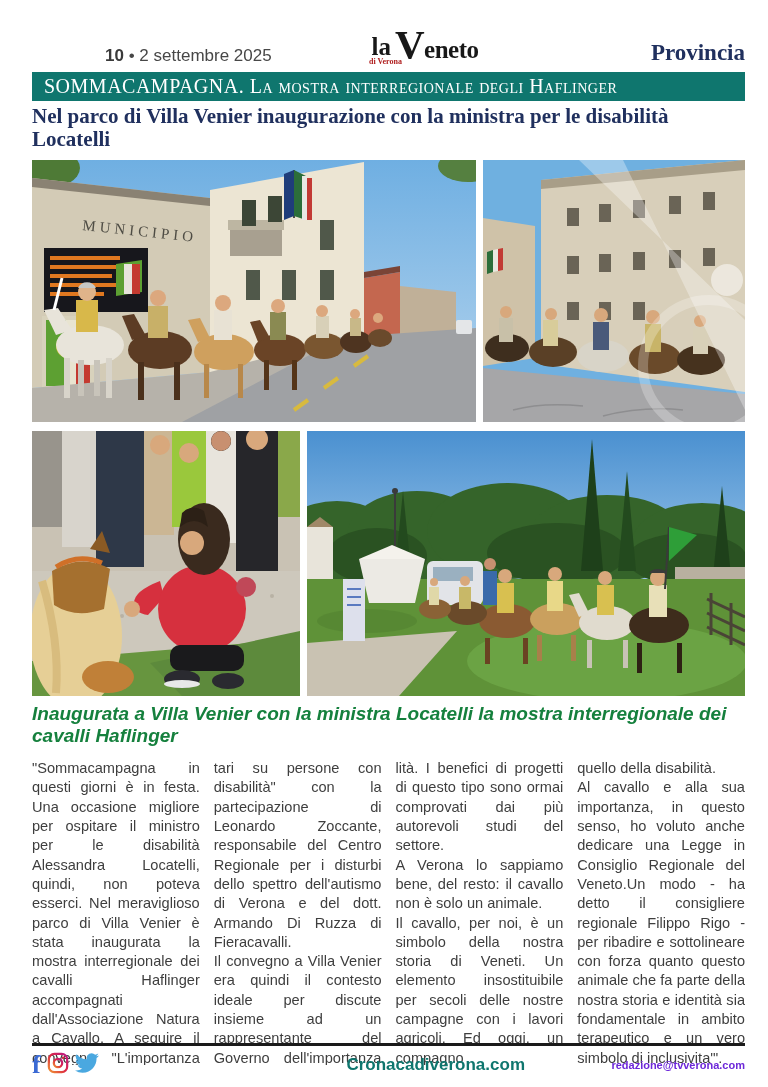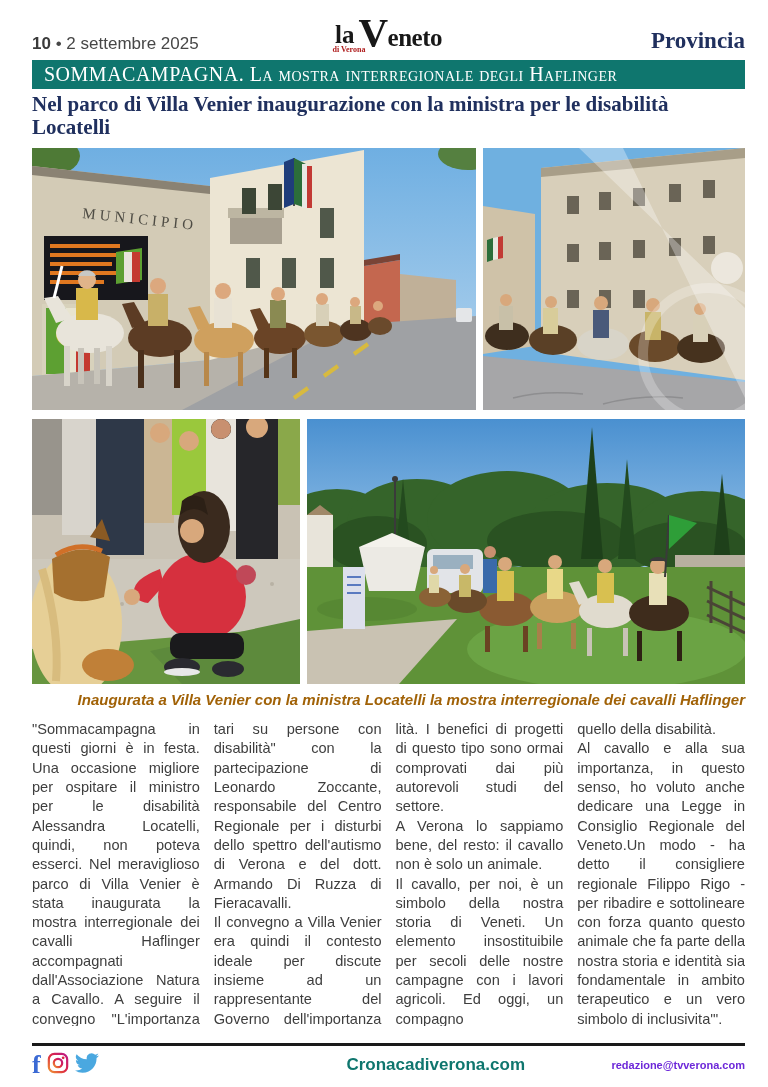--- a/index.html
+++ b/index.html
@@ -1,21 +1,21 @@
 <!DOCTYPE html>
 <html><head>
 <meta charset="utf-8">
 <style>
   html,body{margin:0;padding:0;background:#ffffff;}
   .page{position:relative;width:768px;height:1087px;background:#ffffff;overflow:hidden;
         font-family:"Liberation Sans",sans-serif;color:#3e3e3e;}
   .content{position:absolute;left:32px;top:0;width:713px;}
 
   
-  .header{display:flex;align-items:flex-end;justify-content:space-between;height:46px;padding-top:8px;}
+  .header{display:flex;align-items:flex-end;justify-content:flex-end;height:46px;padding-top:20px;}
   .header-left{width:230px;font-size:17px;color:#474747;}
   .header-left .pgnum{font-weight:bold;color:#3a3a3a;}
   .logo{width:180px;text-align:center;font-family:"Liberation Serif",serif;color:#181818;line-height:1;}
   .logo-la{font-weight:bold;font-size:25px;vertical-align:top;position:relative;top:6px;}
   .logo-main{display:inline-block;font-weight:bold;font-size:25px;letter-spacing:-0.5px;}
   .logo-main::first-letter{font-size:41px;line-height:0.8;}
   .logo-sub{display:block;font-size:8px;color:#b02020;font-weight:bold;margin-top:-4px;padding-left:34px;text-align:left;}
   .section-label{width:230px;text-align:right;font-family:Liberation Serif, serif;
                  font-weight:bold;font-size:23px;color:#20305e;}
 
@@ -32,21 +32,21 @@
 
   
   .photo-row{display:flex;gap:7px;margin-top:9px;}
   .photo{overflow:hidden;background:#ddd;}
   .photo svg{display:block;width:100%;height:100%;}
   .p-a{width:444px;height:262px;}
   .p-b{width:262px;height:262px;}
   .p-c{width:268px;height:265px;}
   .p-d{width:438px;height:265px;}
 
-  .caption{margin-top:7px;text-align:right;font-size:15px;font-weight:bold;font-style:italic;color:#a16207;}
+  .caption{margin-top:7px;text-align:left;font-size:19px;font-weight:bold;font-style:italic;color:#15803d;}
 
   
   .columns{display:flex;gap:14px;margin-top:12px;height:306px;overflow:hidden;}
   .col{flex:1;font-size:14.6px;line-height:19.3px;text-align:justify;white-space:pre-line;color:#3e3e3e;}
 
   
   .footer{position:absolute;left:32px;bottom:8px;width:713px;border-top:3px solid #1a1a1a;
           padding-top:5px;display:flex;align-items:center;}
   .social{width:220px;display:flex;gap:6px;align-items:center;}
   .fb-f{font-family:"Liberation Serif",serif;font-weight:bold;font-size:26px;color:#3b6ad4;line-height:22px;}

